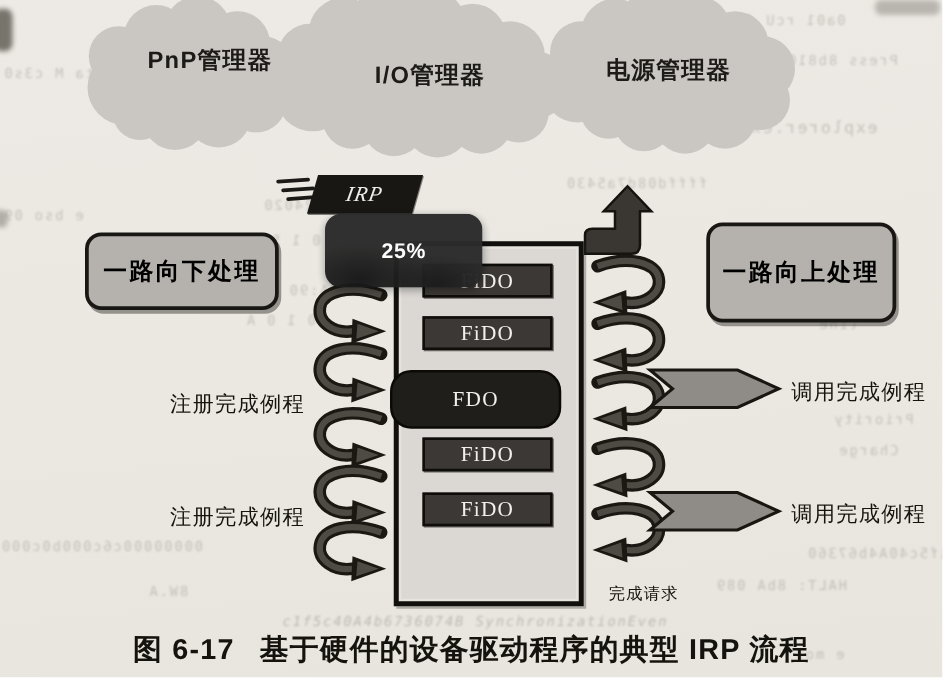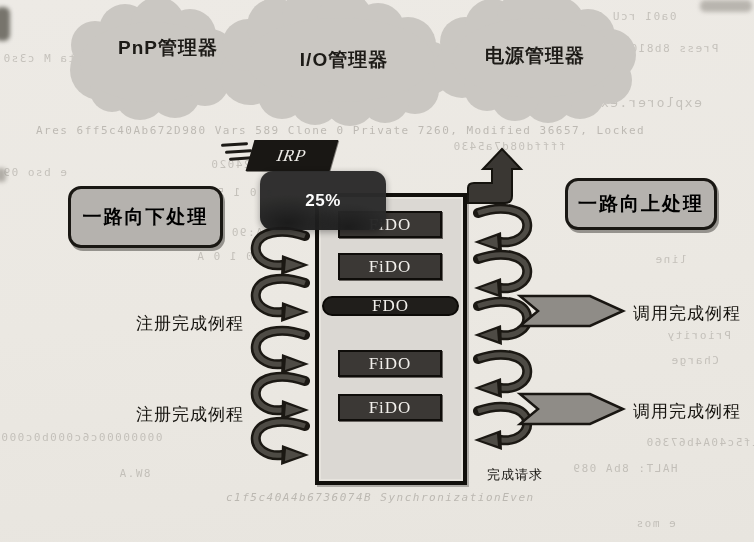--- a/index.html
+++ b/index.html
@@ -58,21 +58,20 @@
   .smudge{position:absolute;z-index:1;filter:blur(2px);}
 </style>
 </head>
 <body>
 
 <div id="page">
 
   <div class="bleed mir" style="left:514px;top:10px;">0a01 rcU J\2 hPciCiA</div>
   <div class="bleed mir" style="left:556px;top:42px;">Press 8b81000 srslar</div>
   <div class="bleed mir" style="left:2px;top:52px;">Data M c3s0</div>
-  <div class="bleed strong" style="left:36px;top:124px;">Ares 6ff5c40Ab672D980 Vars 589 Clone 0 Private 7260, Modified 36657, Locked</div>
   <div class="bleed mir" style="left:452px;top:140px;">ffffd08d7a5430</div>
   <div class="bleed mir" style="left:590px;top:95px;font-size:13px;">explorer.exe</div>
   <div class="bleed mir" style="left:2px;top:166px;">e bso 09</div>
   <div class="bleed mir" style="left:210px;top:158px;">2524020</div>
   <div class="bleed mir" style="left:216px;top:186px;">s 0 1 5</div>
   <div class="bleed mir" style="left:206px;top:226px;">0A:90 1A</div>
   <div class="bleed mir" style="left:654px;top:253px;">line</div>
   <div class="bleed mir" style="left:666px;top:329px;">Priority</div>
   <div class="bleed mir" style="left:670px;top:354px;">Charge</div>
   <div class="bleed mir" style="left:0px;top:431px;">00000000c6c000b0c000</div>
@@ -169,35 +168,39 @@
   <div class="speedline" style="left:221px;top:143px;width:27px;transform:rotate(-4deg);"></div>
   <div class="speedline" style="left:225px;top:150px;width:27px;transform:rotate(-4deg);"></div>
   <div class="speedline" style="left:229px;top:157px;width:24px;transform:rotate(-4deg);"></div>
   <div id="irp-flag">
     <span class="t">IRP</span>
   </div>
 
   <div class="flow-box" style="left:68px;top:186px;width:155px;height:62px;box-sizing:border-box;">
     <span>一路向下处理</span>
   </div>
-  <div class="flow-box" style="left:565px;top:178px;width:152px;height:52px;box-sizing:border-box;">
+  <div class="flow-box" style="left:565px;top:178px;width:152px;height:80px;box-sizing:border-box;">
     <span>一路向上处理</span>
   </div>
 
   <div id="stack"></div>
   <div class="node rect" style="left:338px;top:211px;width:104px;height:27px;">FiDO</div>
   <div class="node rect" style="left:338px;top:253px;width:104px;height:27px;">FiDO</div>
-  <div class="node pill" style="left:322px;top:296px;width:137px;height:20px;">FDO</div>
+  <div class="node pill" style="left:312px;top:296px;width:137px;height:47px;">FDO</div>
   <div class="node rect" style="left:338px;top:350px;width:104px;height:27px;">FiDO</div>
   <div class="node rect" style="left:338px;top:394px;width:104px;height:27px;">FiDO</div>
 
   <div class="side-label ctr" style="left:190px;top:323px;">注册完成例程</div>
   <div class="side-label ctr" style="left:190px;top:414px;">注册完成例程</div>
   <div class="side-label" style="left:633px;top:302px;">调用完成例程</div>
   <div class="side-label" style="left:633px;top:400px;">调用完成例程</div>
   <div class="side-label" style="left:487px;top:466px;font-size:13px;">完成请求</div>
 
   <div id="osd">
     <span class="v">25%</span>
   </div>
 
+  <div id="caption">
+    <span>图 6-17</span>
+    <span>基于硬件的设备驱动程序的典型 IRP 流程</span>
+  </div>
 
 </div>
 
 </body></html>

